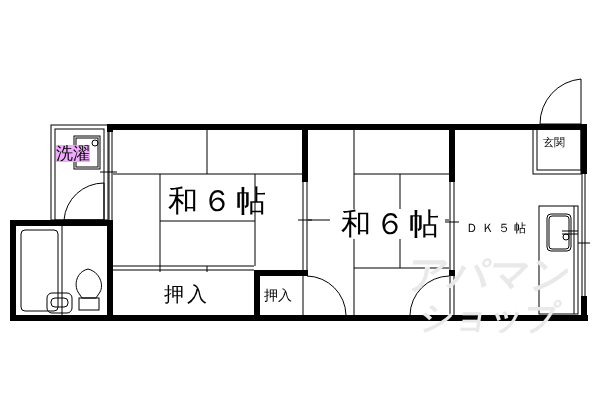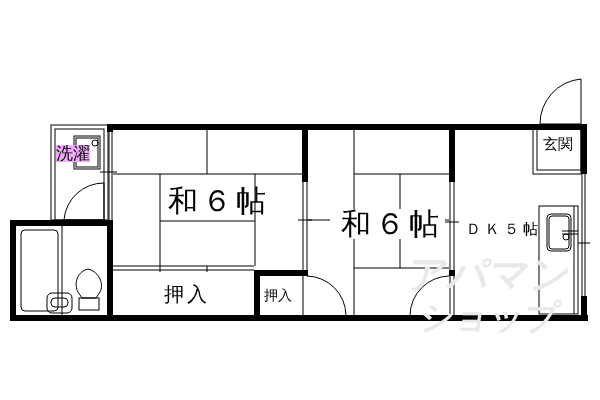--- a/index.html
+++ b/index.html
@@ -2,21 +2,21 @@
 <html><head>
 <meta charset="utf-8">
 <style>
   html, body { margin: 0; padding: 0; background: #ffffff; }
   body { width: 600px; height: 400px; overflow: hidden; position: relative; font-family: "DejaVu Sans", sans-serif; }
   #plan { position: absolute; left: 0; top: 0; width: 600px; height: 400px; }
   .lbl { position: absolute; color: #000; white-space: nowrap; line-height: 1; font-family: "DejaVu Sans", sans-serif; }
   .lbl-big { font-size: 30px; letter-spacing: 4px; }
   .lbl-mid { font-size: 20px; letter-spacing: 3px; }
   .lbl-small { font-size: 14px; }
-  .lbl-dk { font-size: 15px; letter-spacing: 4px; }
+  .lbl-dk { font-size: 12px; letter-spacing: 4px; }
   .wm { position: absolute; color: #e9e9e9; font-weight: bold; font-family: "DejaVu Sans", sans-serif; white-space: nowrap; line-height: 1; }
 </style>
 </head>
 <body>
 
 <svg id="plan" viewBox="0 0 600 400" xmlns="http://www.w3.org/2000/svg">
   <g stroke="#000" fill="none">
 
     <g fill="#000" stroke="none">
 
@@ -142,13 +142,13 @@
 
 <div class="wm" style="left:408px; top:254px; font-size:40px; transform:skewX(-8deg);">アパマン</div>
 <div class="wm" style="left:420px; top:300px; font-size:34px; transform:skewX(-8deg);">ショップ</div>
 
 <div class="lbl lbl-big" style="left:168px; top:186px;">和６帖</div>
 <div class="lbl lbl-big" style="left:339px; top:209px; background:#fff; padding:0 2px;">和６帖</div>
 <div class="lbl lbl-dk" style="left:466px; top:222px;">ＤＫ５帖</div>
 <div class="lbl lbl-mid" style="left:164px; top:284px;">押入</div>
 <div class="lbl lbl-small" style="left:264px; top:288px;">押入</div>
 <div class="lbl lbl-small" style="left:56px; top:145px; font-size:17px; background:#f0abfc;">洗濯</div>
-<div class="lbl lbl-small" style="left:543px; top:137px; font-size:15px;">玄関</div>
+<div class="lbl lbl-small" style="left:543px; top:137px; font-size:11px;">玄関</div>
 
 </body></html>

